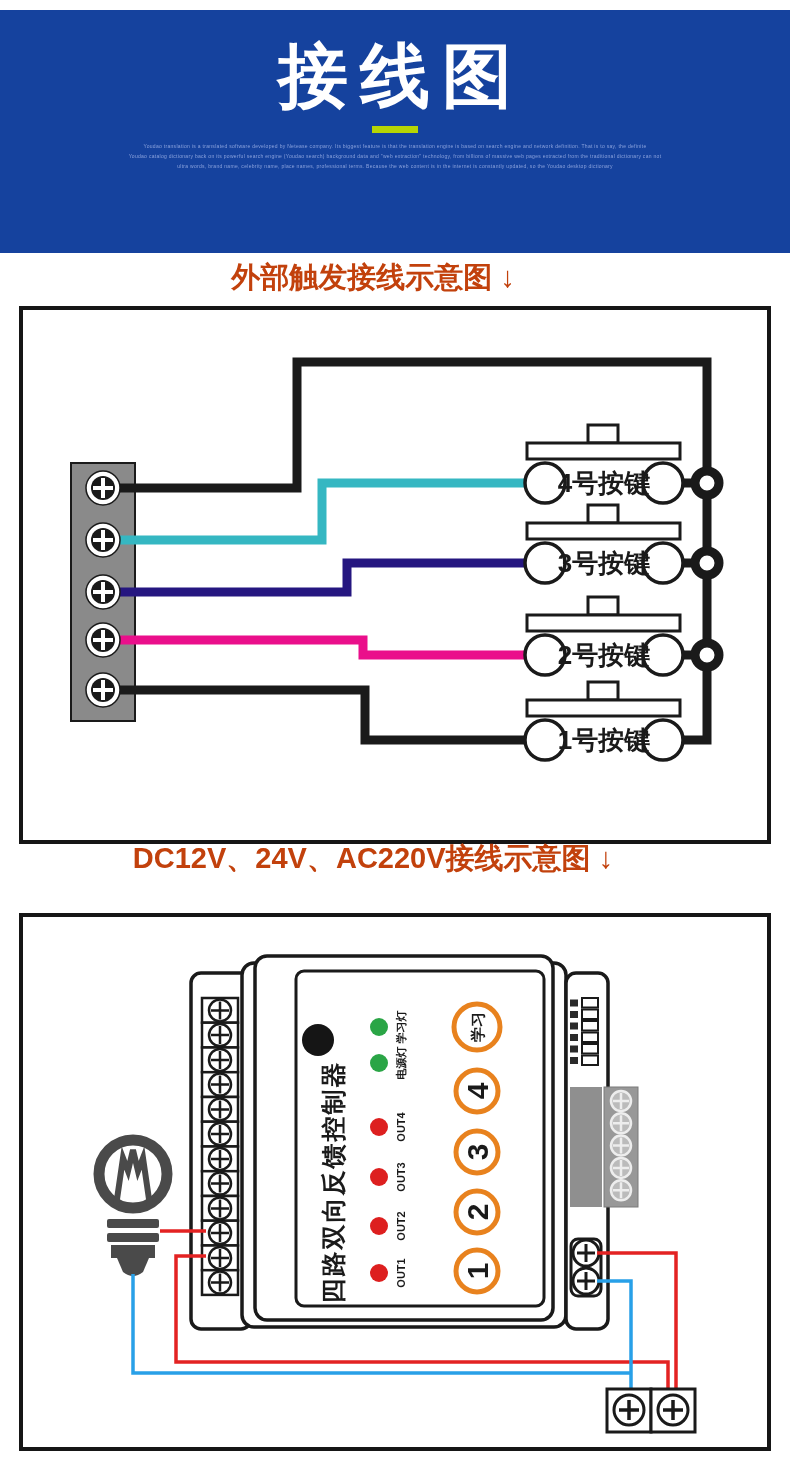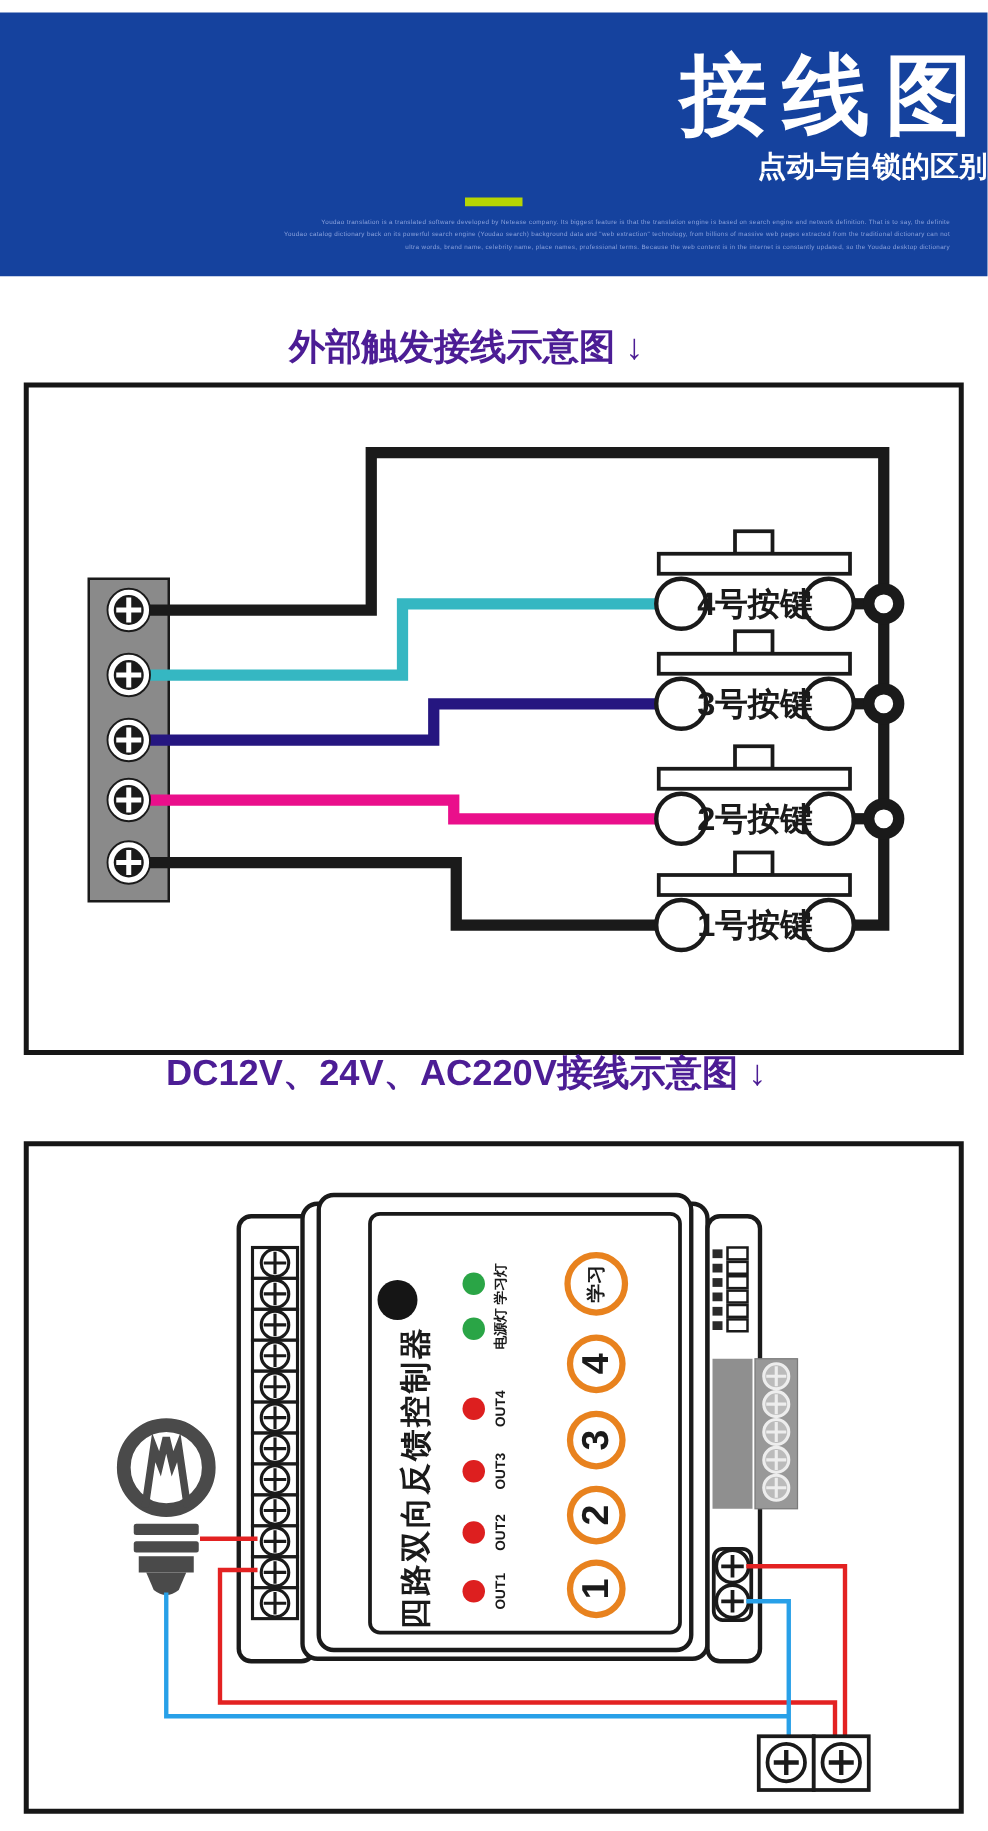--- a/index.html
+++ b/index.html
@@ -1,46 +1,45 @@
 <!DOCTYPE html>
 <html><head>
 <meta charset="utf-8">
 <style>
   html,body{margin:0;padding:0;}
   body{width:790px;height:1465px;background:#ffffff;position:relative;
        font-family:"Liberation Sans","DejaVu Sans",sans-serif;}
-  .banner{position:absolute;top:10px;left:0;width:790px;height:211px;
-          background:#15429e;text-align:right;overflow:hidden;}
+  .banner{position:absolute;top:10px;left:0;width:790px;height:243px;
+          background:#15429e;text-align:center;overflow:hidden;}
   .banner-title{margin:28px 0 0 12px;font-size:70px;line-height:76px;font-weight:bold;
                 color:#ffffff;letter-spacing:12px;}
   .banner-sub{margin:6px 0 0 0;font-size:23px;line-height:26px;color:#ffffff;font-weight:bold;}
   .accent-bar{width:46px;height:7px;background:#b6d503;margin:12px auto 0 auto;}
   .fine-print{margin:8px 30px 0 30px;color:#8aa2dd;font-size:5px;line-height:10px;
               letter-spacing:0.3px;}
   .fine-print p{margin:0;}
   .sec-title{position:absolute;width:746px;text-align:center;margin:0;
-             font-size:29px;font-weight:bold;color:#4c1d95;}
+             font-size:29px;font-weight:bold;color:#c2410c;}
   #sec-title-1{top:258px;}
   #sec-title-2{top:839px;}
   .diagram-svg{position:absolute;left:18px;display:block;}
   #diagram1{top:305px;}
   #diagram2{top:912px;}
   svg text{font-family:"Liberation Sans","DejaVu Sans",sans-serif;}
   .btn-label{font-size:26px;font-weight:600;fill:#1a1a1a;}
   .led-label{font-size:11px;font-weight:bold;fill:#1a1a1a;}
   .module-title{font-size:25px;font-weight:bold;fill:#1a1a1a;letter-spacing:2px;}
   .chan-num{font-size:30px;font-weight:bold;fill:#1a1a1a;}
   .learn-label{font-size:15px;font-weight:bold;fill:#1a1a1a;}
 </style>
 </head>
 <body>
 
 <header class="banner">
   <h1 class="banner-title">接线图</h1>
-  <p class="banner-sub">点动与自锁的区别</p>
   <div class="accent-bar"></div>
   <div class="fine-print">
     <p>Youdao translation is a translated software developed by Netease company. Its biggest feature is that the translation engine is based on search engine and network definition. That is to say, the definite</p>
     <p>Youdao catalog dictionary back on its powerful search engine (Youdao search) background data and "web extraction" technology, from billions of massive web pages extracted from the traditional dictionary can not</p>
     <p>ultra words, brand name, celebrity name, place names, professional terms. Because the web content is in the internet is constantly updated, so the Youdao desktop dictionary</p>
   </div>
 </header>
 
 <h2 class="sec-title" id="sec-title-1">外部触发接线示意图 ↓</h2>
 

